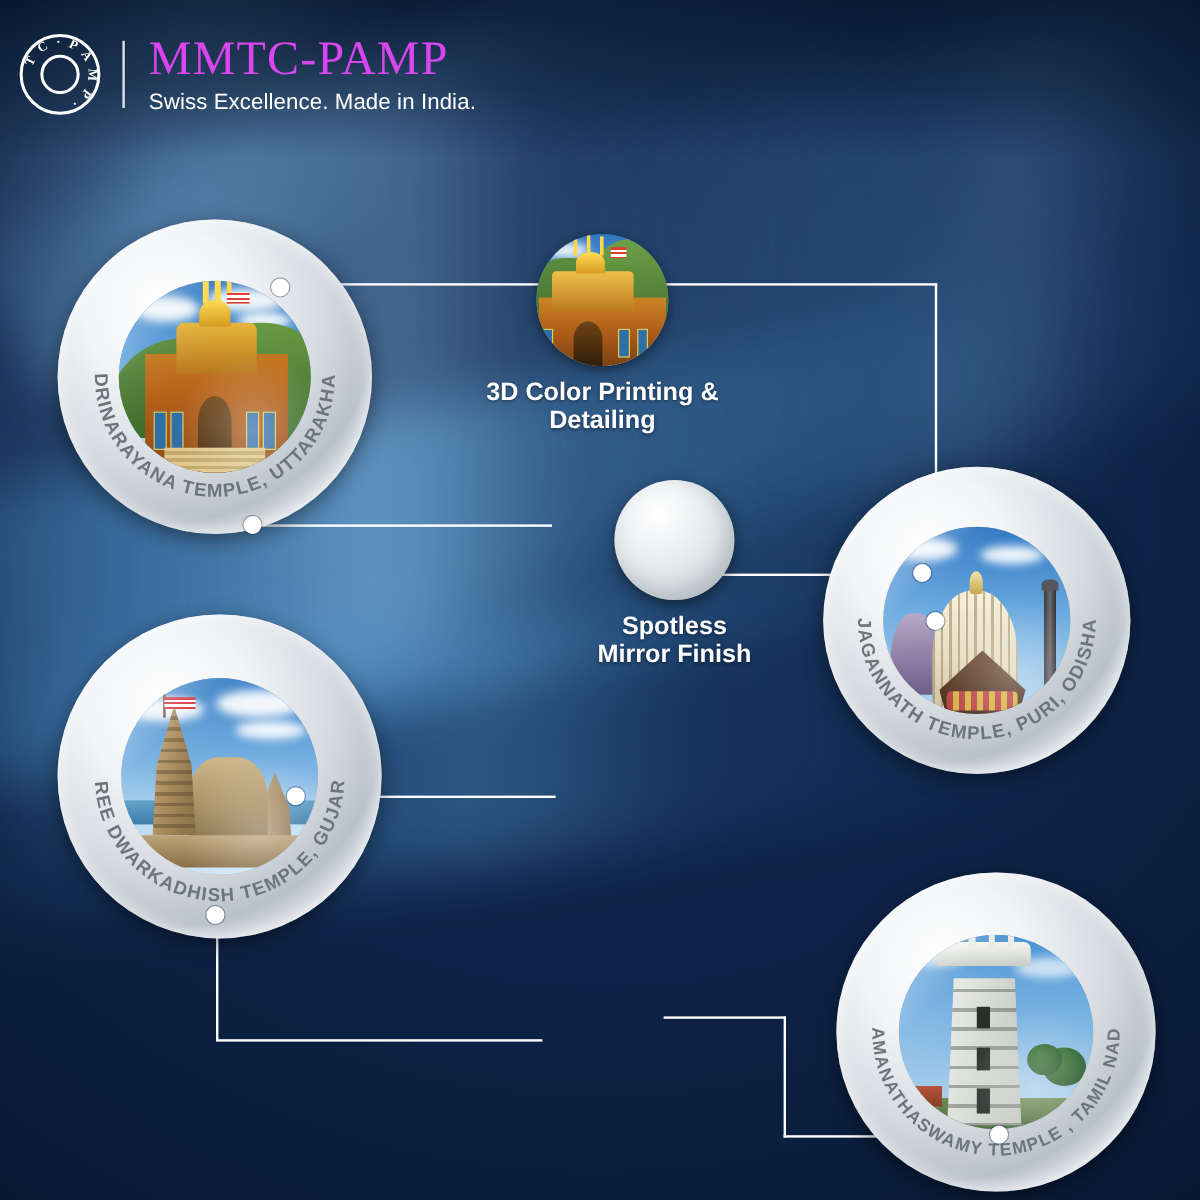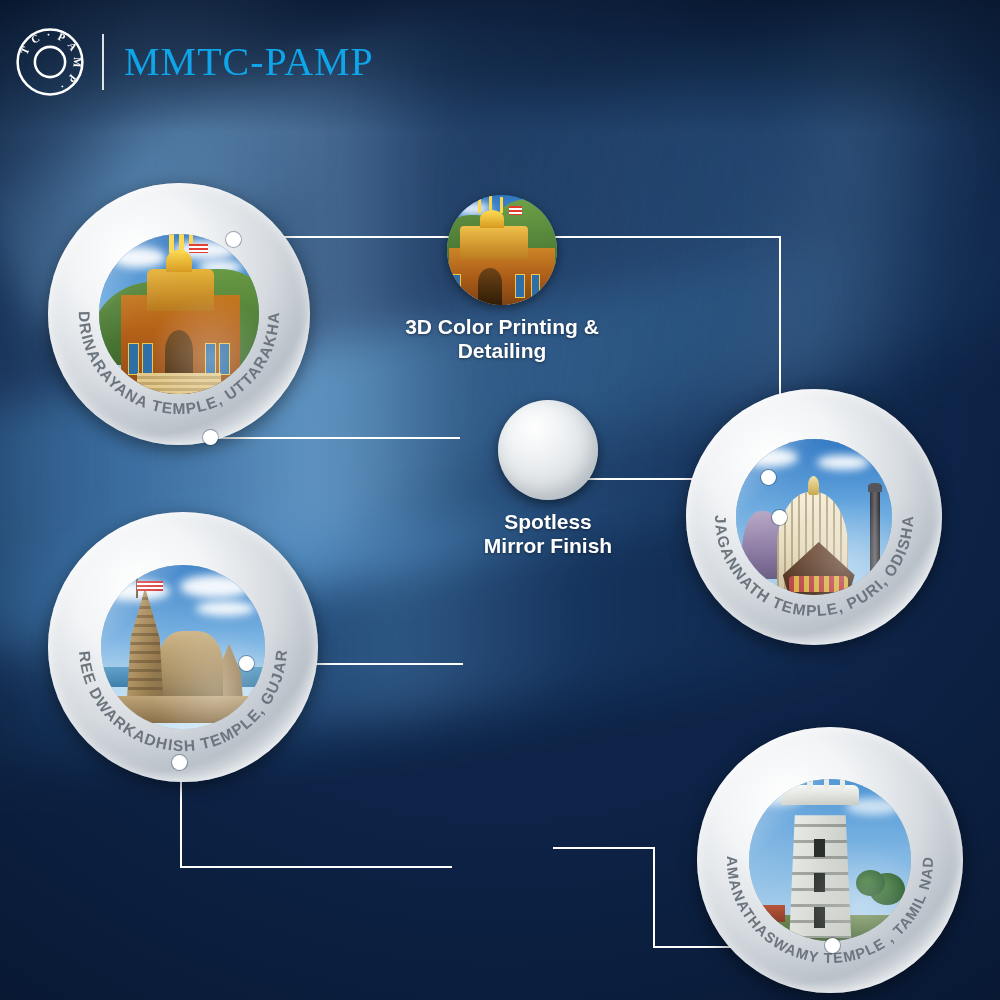--- a/index.html
+++ b/index.html
@@ -53,21 +53,21 @@
     position:absolute;left:0;right:0;top:0;height:132px;
     background:linear-gradient(180deg, rgba(7,22,46,0.72) 0%, rgba(8,26,52,0.45) 55%, rgba(10,32,62,0) 100%);
   }
 
   
   .header{position:absolute;left:14px;top:26px;display:flex;align-items:center;gap:14px;}
   .logo-mark{position:relative;width:72px;height:72px;flex:0 0 72px;}
   .logo-divider{width:2px;height:56px;background:rgba(255,255,255,.85);margin:0 6px 0 2px;}
   .brand{display:flex;flex-direction:column;justify-content:center;}
   .brand-name{
-    color:#0ea5e9;font-family:"Liberation Serif", serif;font-size:40px;letter-spacing:1px;
+    color:#d946ef;font-family:"Liberation Serif", serif;font-size:40px;letter-spacing:1px;
     line-height:1.0;font-weight:400;
   }
   .brand-tag{
     color:#fff;font-size:18.5px;line-height:1.0;margin-top:7px;letter-spacing:.1px;
   }
 
   
   .wire{position:absolute;background:#ffffff;}
   .wire.h{height:2px;}
   .wire.v{width:2px;}
@@ -279,20 +279,21 @@
           <path id="logoring" d="M 50,50 m -33,0 a 33,33 0 1,1 66,0 a 33,33 0 1,1 -66,0"></path>
         </defs>
         <text font-family="Liberation Serif, serif" font-size="15" font-weight="700" fill="#ffffff" letter-spacing="2.6">
           <textPath href="#logoring" startOffset="26%" text-anchor="middle">M M T C · P A M P ·</textPath>
         </text>
       </svg>
     </div>
     <div class="logo-divider"></div>
     <div class="brand">
       <div class="brand-name">MMTC-PAMP</div>
+      <div class="brand-tag">Swiss Excellence. Made in India.</div>
     </div>
   </div>
 
   <div class="wire h" style="left:231px;top:236px;width:222px;"></div>
 
   <div class="wire h" style="left:553px;top:236px;width:228px;"></div>
   <div class="wire v" style="left:779px;top:236px;height:253px;"></div>
 
   <div class="wire h" style="left:210px;top:437px;width:250px;"></div>
 
@@ -481,21 +482,21 @@
           <div style="position:absolute;left:4%;bottom:6%;width:9%;height:22%;background:#2f6fa8;border:1px solid #e9c84f;"></div>
           <div style="position:absolute;left:62%;bottom:6%;width:9%;height:22%;background:#2f6fa8;border:1px solid #e9c84f;"></div>
           <div style="position:absolute;left:76%;bottom:6%;width:9%;height:22%;background:#2f6fa8;border:1px solid #e9c84f;"></div>
         </div>
       </div>
     </div>
     <div class="flabel">3D Color Printing &amp;
 Detailing</div>
   </div>
 
-  <div class="feature" style="left:448px;top:400px;width:200px;justify-content:center;">
+  <div class="feature" style="left:462px;top:400px;width:200px;justify-content:center;">
     <div class="fcircle mirror" style="width:100px;height:100px;"></div>
     <div class="flabel">Spotless
 Mirror Finish</div>
   </div>
 
 
 
 </div>
 
 </body></html>

